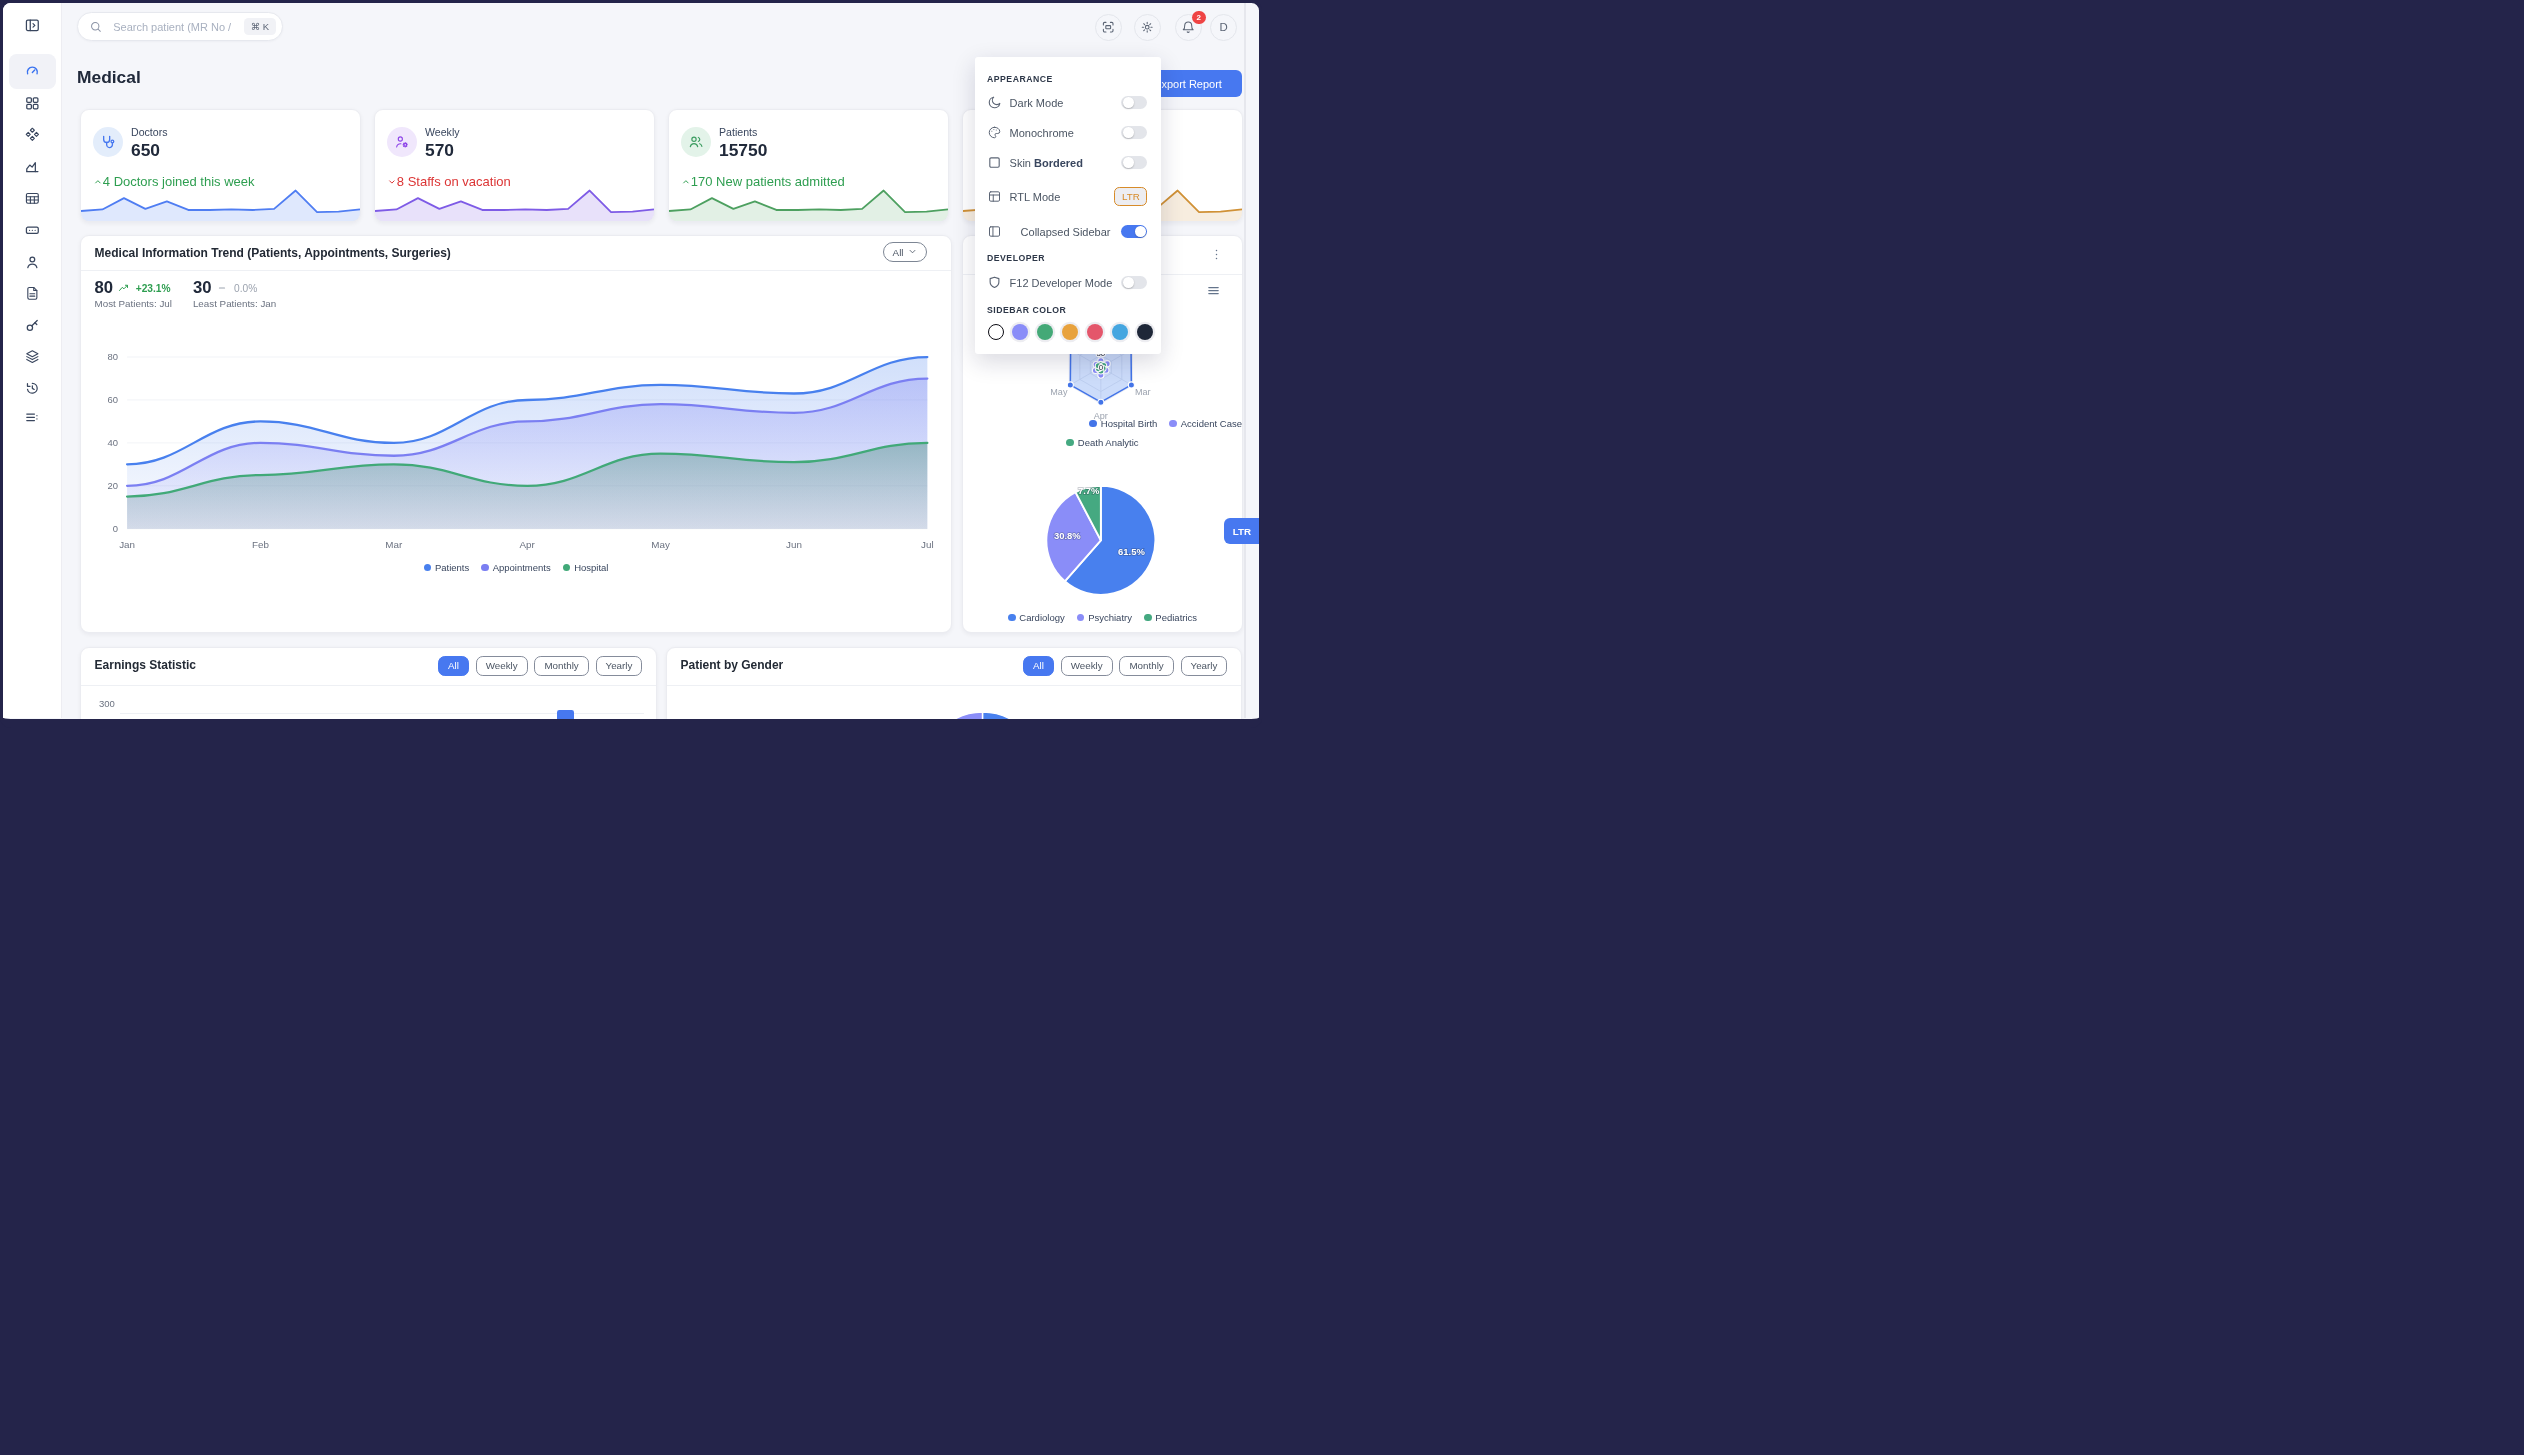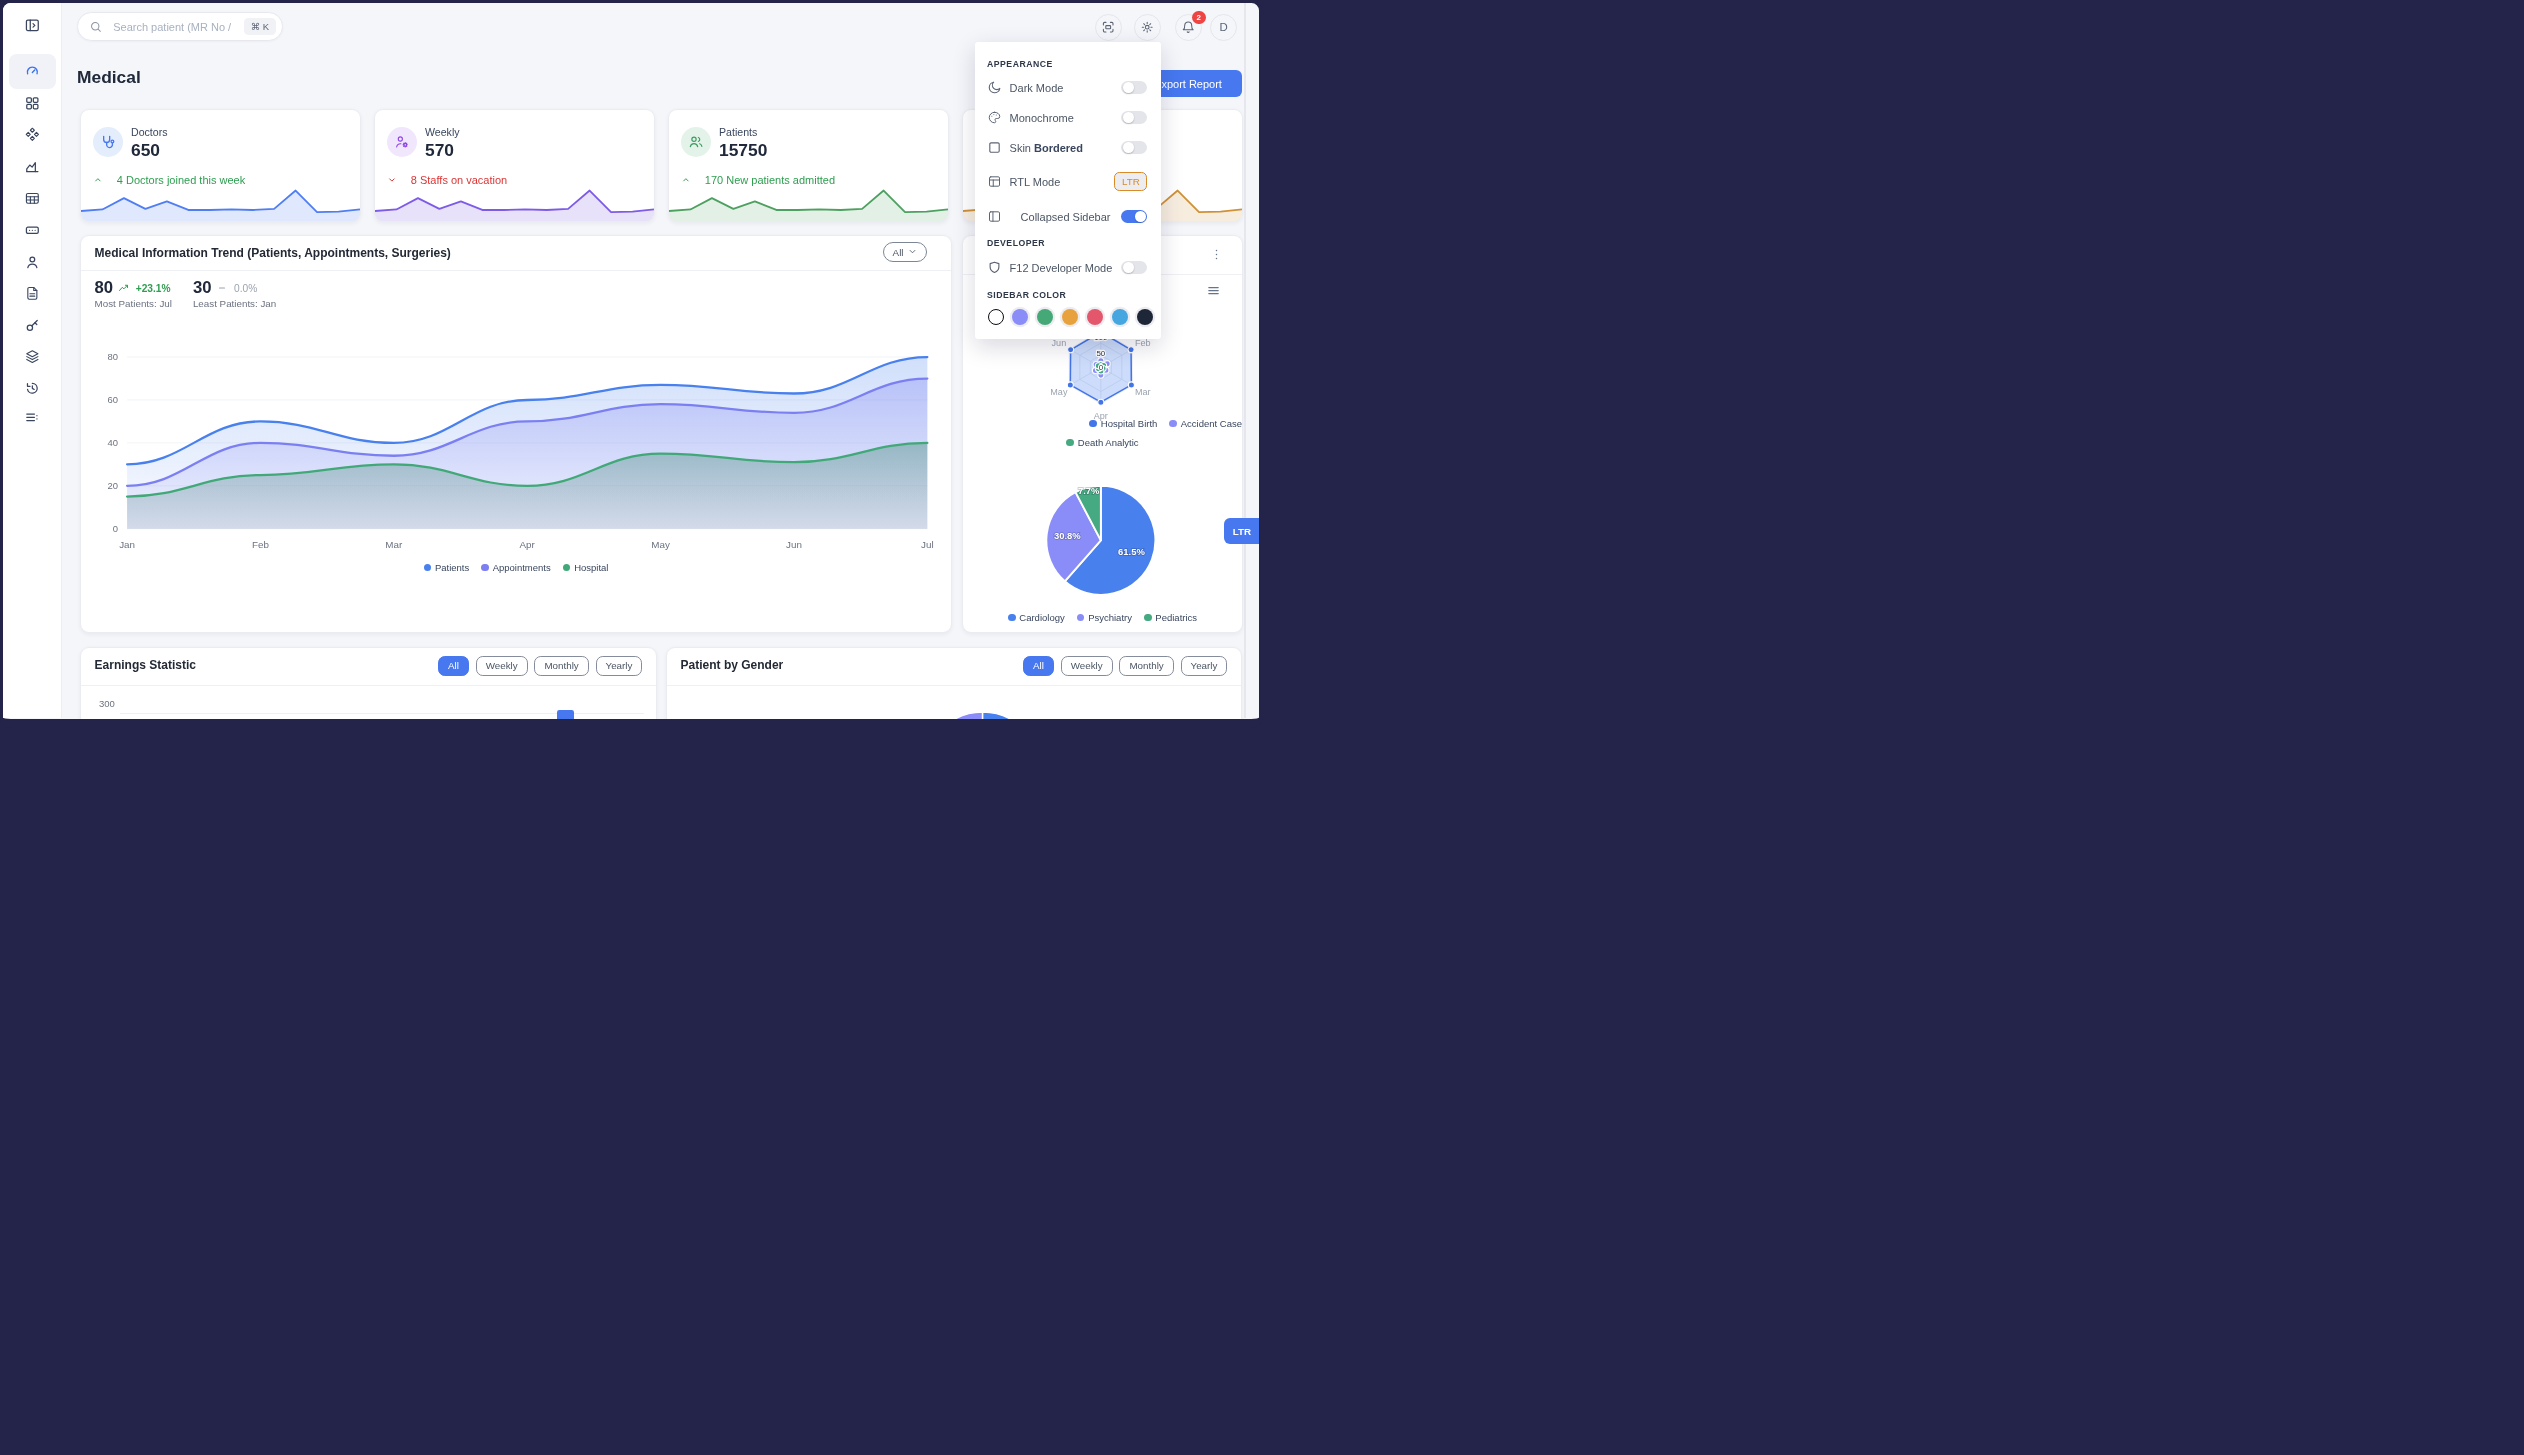--- a/index.html
+++ b/index.html
@@ -25,21 +25,21 @@
   
   .page-title { position:absolute; left:74px; top:64px; font-size:17.4px; font-weight:700; color:#20293a; }
   .export-btn { position:absolute; left:1131px; top:67px; width:108px; height:27px; background:#4778f0; color:#fff; font-size:11px; border:none; border-radius:6px; cursor:pointer; font-family:inherit; z-index:10; }
   .card { position:absolute; background:#fff; border:0.8px solid #ebecf1; border-radius:9px; box-shadow:0 1.5px 4.5px rgba(15,23,42,.05); }
   
   .stat-card { top:106px; width:281px; height:113px; overflow:hidden; }
   .stat-ic { position:absolute; left:12px; top:16.7px; width:30px; height:30px; border-radius:50%; display:flex; align-items:center; justify-content:center; }
   .stat-ic svg { width:16px; height:16px; }
   .stat-label { position:absolute; left:50px; top:16px; font-size:10.6px; color:#39465e; font-weight:500; }
   .stat-value { position:absolute; left:50px; top:29.5px; font-size:17.4px; font-weight:700; color:#20293a; }
-  .stat-delta { position:absolute; left:12px; top:64px; display:flex; align-items:center; gap:14px; font-size:11px;justify-content:space-between; }
+  .stat-delta { position:absolute; left:12px; top:64px; display:flex; align-items:center; gap:0; font-size:13px;justify-content:space-between; }
   .stat-delta svg { width:9.8px; height:9.8px; }
   .spark { position:absolute; left:0; bottom:0; width:100%; height:35px; }
   
   .trend-card { left:77px; top:232px; width:872px; height:398px; }
   .card-title { position:absolute; left:13.6px; top:9.8px; font-size:12px; font-weight:600; color:#232a35; }
   .divider { position:absolute; left:0; right:0; border-top:0.8px solid #eef0f4; }
   .chip { position:absolute; height:20.4px; border:0.8px solid #7d8694; border-radius:10.6px; display:flex; align-items:center; gap:4.5px; padding:0 9px; font-size:9.8px; color:#4b5563; cursor:pointer; background:#fff; }
   .chip svg { width:9px; height:9px; }
   .trend-stats { position:absolute; left:13.6px; top:42px; display:flex; gap:21px; }
   .ts-group .ts-top { display:flex; align-items:center; gap:5.3px; }
@@ -54,21 +54,21 @@
   
   .right-card { left:959px; top:232px; width:281px; height:398px; }
   .icon-btn { position:absolute; color:#64748b; cursor:pointer; }
   .icon-btn svg { width:15px; height:15px; }
   
   .bottom-card { top:644px; height:151px; }
   .tabs { position:absolute; top:7.6px; display:flex; gap:6.8px; }
   .tab { height:20.4px; border:0.8px solid #858c9b; border-radius:6.8px; background:#fff; color:#4b5563; font-size:9.8px; padding:0 9px; display:flex; align-items:center; cursor:pointer; font-family:inherit; }
   .tab.active { background:#4778f0; border-color:#4778f0; color:#fff; }
   
-  .settings-panel { position:absolute; left:972px; top:39px; width:186px; height:297px; background:#fff; border-radius:3px; box-shadow:0 7.6px 23px rgba(20,20,60,.16); z-index:50; }
+  .settings-panel { position:absolute; left:972px; top:54px; width:186px; height:297px; background:#fff; border-radius:3px; box-shadow:0 7.6px 23px rgba(20,20,60,.16); z-index:50; }
   .sp-title { position:absolute; left:12px; font-size:8.7px; font-weight:700; color:#2d3748; letter-spacing:0.5px; }
   .sp-row { position:absolute; left:0; width:100%; height:27px; display:flex; align-items:center; padding:0 13.6px 0 12px; }
   .sp-row .sp-ic { width:15px; height:15px; color:#5b6474; flex:0 0 auto; }
   .sp-row .sp-ic svg { width:15px; height:15px; }
   .sp-row .sp-label { margin-left:7.6px; font-size:11px; color:#4b5563; flex:1; white-space:nowrap; }
   .sp-row .sp-label b { color:#39465e; }
   .toggle { width:26px; height:13.6px; border-radius:6.8px; background:#e3e5ea; position:relative; cursor:pointer; flex:0 0 auto; }
   .toggle::after { content:''; position:absolute; width:10.6px; height:10.6px; border-radius:50%; background:#fff; top:1.5px; left:1.5px; box-shadow:0 0.8px 1.5px rgba(0,0,0,.25); }
   .toggle.on { background:#4778f0; }
   .toggle.on::after { left:13.6px; }

